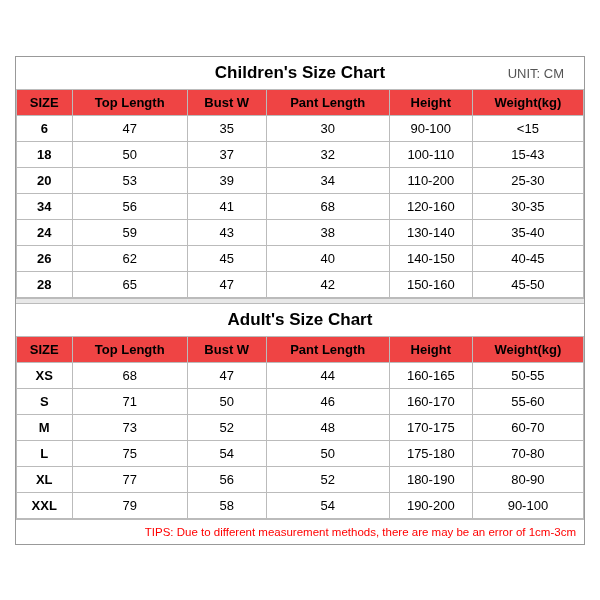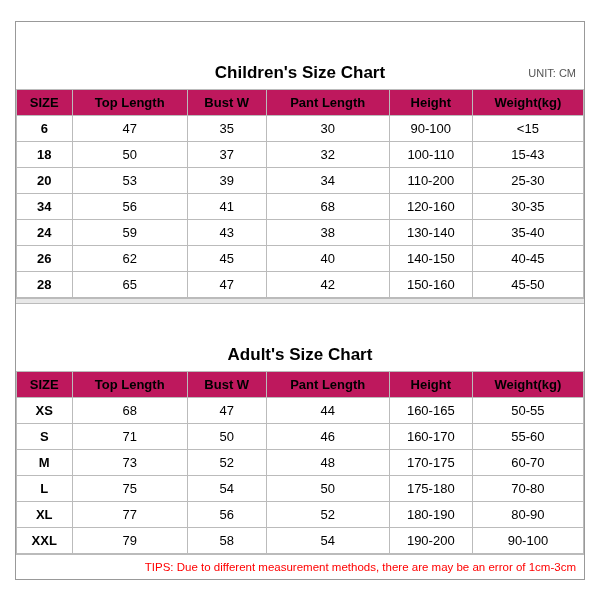--- a/index.html
+++ b/index.html
@@ -16,46 +16,45 @@
     .wrapper {
       width: 570px;
       border: 1px solid #999;
       background: #fff;
     }
     .section-title-row {
       background: #fff;
       padding: 6px 8px;
       position: relative;
       text-align: center;
-      margin-top: 35px;
     }
     .section-title {
       font-size: 17px;
       font-weight: bold;
       color: #000;
     }
     .unit-label {
       position: absolute;
-      right: 8px;
+      right: 20px;
       top: 50%;
       transform: translateY(-50%);
-      font-size: 11px;
+      font-size: 13px;
       color: #555;
     }
     table {
       width: 100%;
       border-collapse: collapse;
     }
     th, td {
       border: 1px solid #bbb;
       text-align: center;
       padding: 5px 4px;
     }
     thead th {
-      background: #be185d;
+      background: #ef4444;
       font-weight: bold;
       font-size: 13px;
       color: #000;
     }
     tbody tr td {
       background: #fff;
       color: #000;
     }
     tbody tr td:first-child {
       font-weight: bold;

